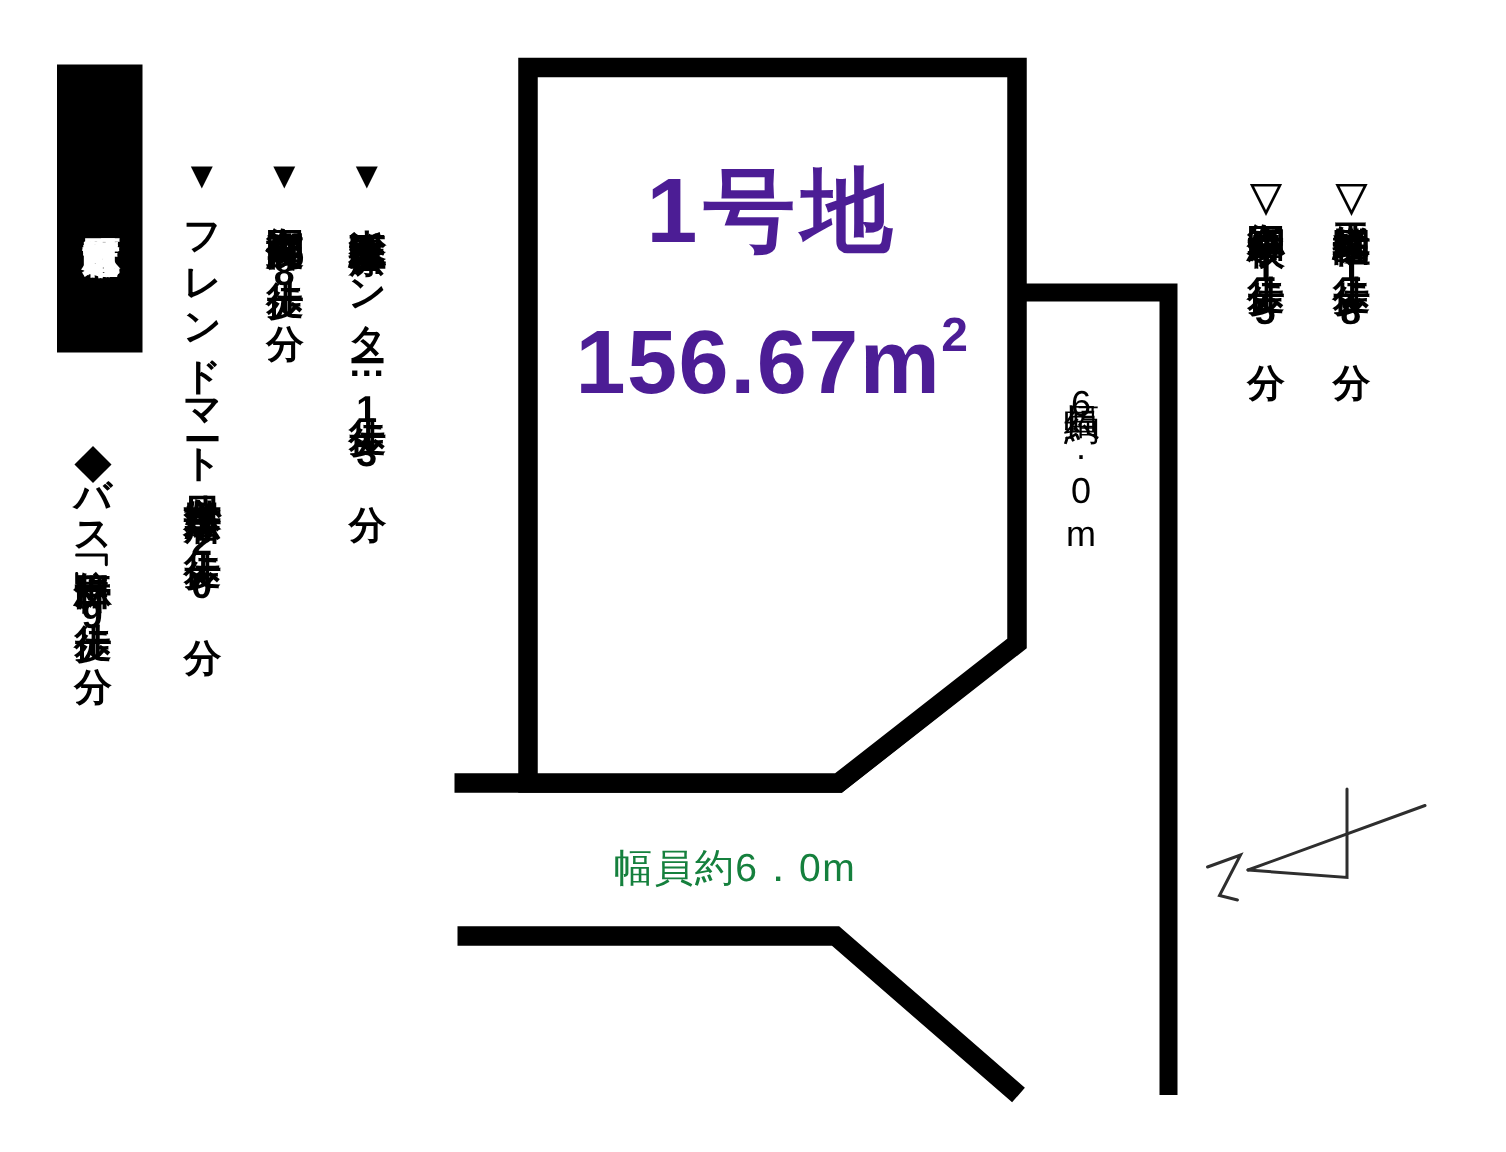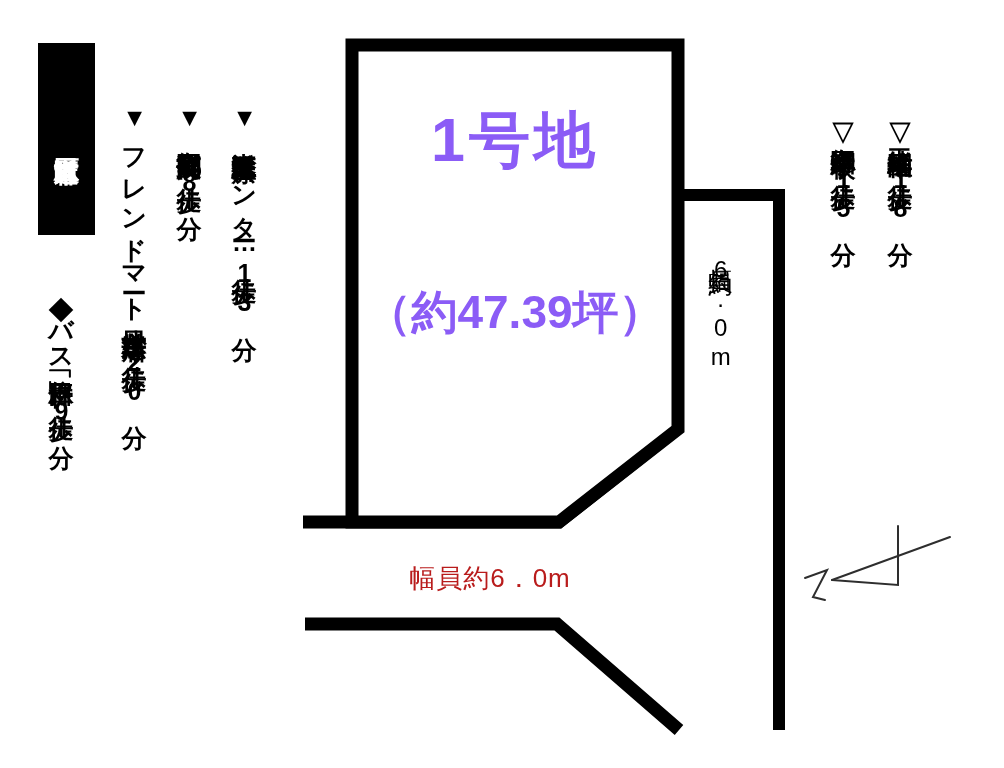--- a/index.html
+++ b/index.html
@@ -61,36 +61,36 @@
     left: 705px; top: 250px;
     font-weight: normal;
     font-size: 24px;
     letter-spacing: 2px;
   }
   .plot-label {
     position: absolute;
     left: 352px;
     width: 326px;
     text-align: center;
-    color: #8b5cf6;
+    color: #4c1d95;
     font-weight: bold;
     line-height: 1;
   }
   .plot-name      { top: 110px; font-size: 61px; letter-spacing: 4px; }
   .plot-area      { top: 207px; font-size: 60px; letter-spacing: 1px; }
   .plot-area sup  { font-size: 32px; vertical-align: 28px; }
   .plot-tsubo     { top: 289px; font-size: 46px; }
   .plot-condition { top: 390px; font-size: 37px; letter-spacing: 1px; }
   .road-label-bottom {
     position: absolute;
     left: 352px;
     top: 561px;
     width: 276px;
     text-align: center;
-    color: #b91c1c;
+    color: #15803d;
     font-weight: normal;
     font-size: 26px;
     letter-spacing: 1px;
   }
 </style>
 </head>
 <body>
 
 <div class="stage">
 
@@ -117,18 +117,20 @@
 
   <div class="vtext col-medical">▼東近江総合医療センター…徒歩13分</div>
   <div class="vtext col-post">▼御園郵便局…徒歩8分</div>
   <div class="vtext col-friend">▼フレンドマート八日市妙法寺店…徒歩20分</div>
   <div class="vtext col-bus">◆バス停「林田」…徒歩9分</div>
 
   <div class="vtext col-kinder">▽玉緒幼稚園…徒歩18分</div>
   <div class="vtext col-elem">▽御園小学校…徒歩15分</div>
 
   <div class="plot-label plot-name">1号地</div>
-  <div class="plot-label plot-tsubo">（約47.39坪）</div>
+  <div class="plot-label plot-area">
+    <span>156.67m</span><sup>2</sup>
+  </div>
 
   <div class="vtext road-label-right">幅員約6.0m</div>
   <div class="road-label-bottom">幅員約6．0m</div>
 
 </div>
 
 </body></html>

